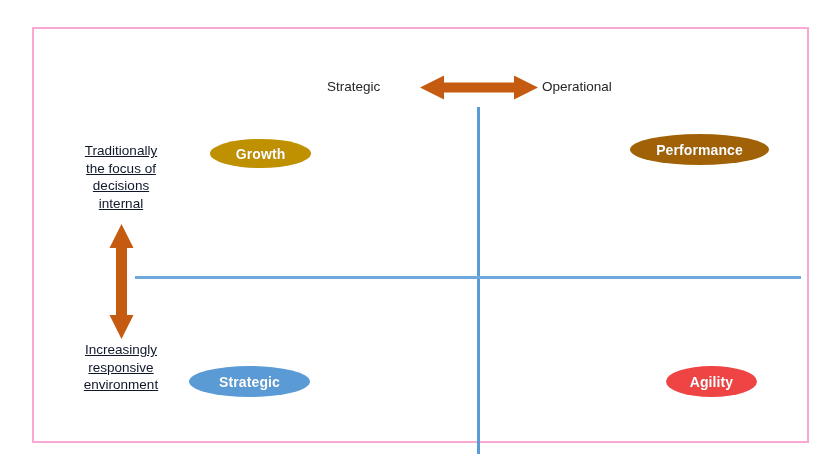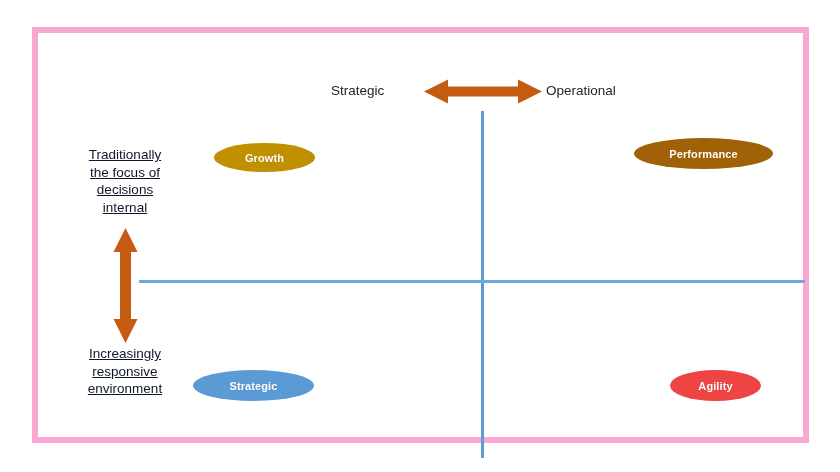--- a/index.html
+++ b/index.html
@@ -21,21 +21,21 @@
     overflow: hidden;
   }
 
   
   .frame {
     position: absolute;
     left: 32px;
     top: 27px;
     width: 777px;
     height: 416px;
-    border: 6px solid #f9a8d4;
+    border: 2px solid #f9a8d4;
     box-sizing: border-box;
     background: #ffffff;
   }
 
   
   .axis-v {
     position: absolute;
     left: 443px;
     top: 78px;
     width: 3px;
@@ -85,21 +85,21 @@
 
   
   .pill {
     position: absolute;
     border-radius: 50%;
     display: flex;
     align-items: center;
     justify-content: center;
     color: #ffffff;
     font-weight: bold;
-    font-size: 11px;
+    font-size: 14px;
     letter-spacing: 0.1px;
     text-shadow: 0 0 1px rgba(0,0,0,0.18);
     box-sizing: border-box;
   }
   .pill-growth {
     left: 176px;
     top: 110px;
     width: 101px;
     height: 29px;
   }

